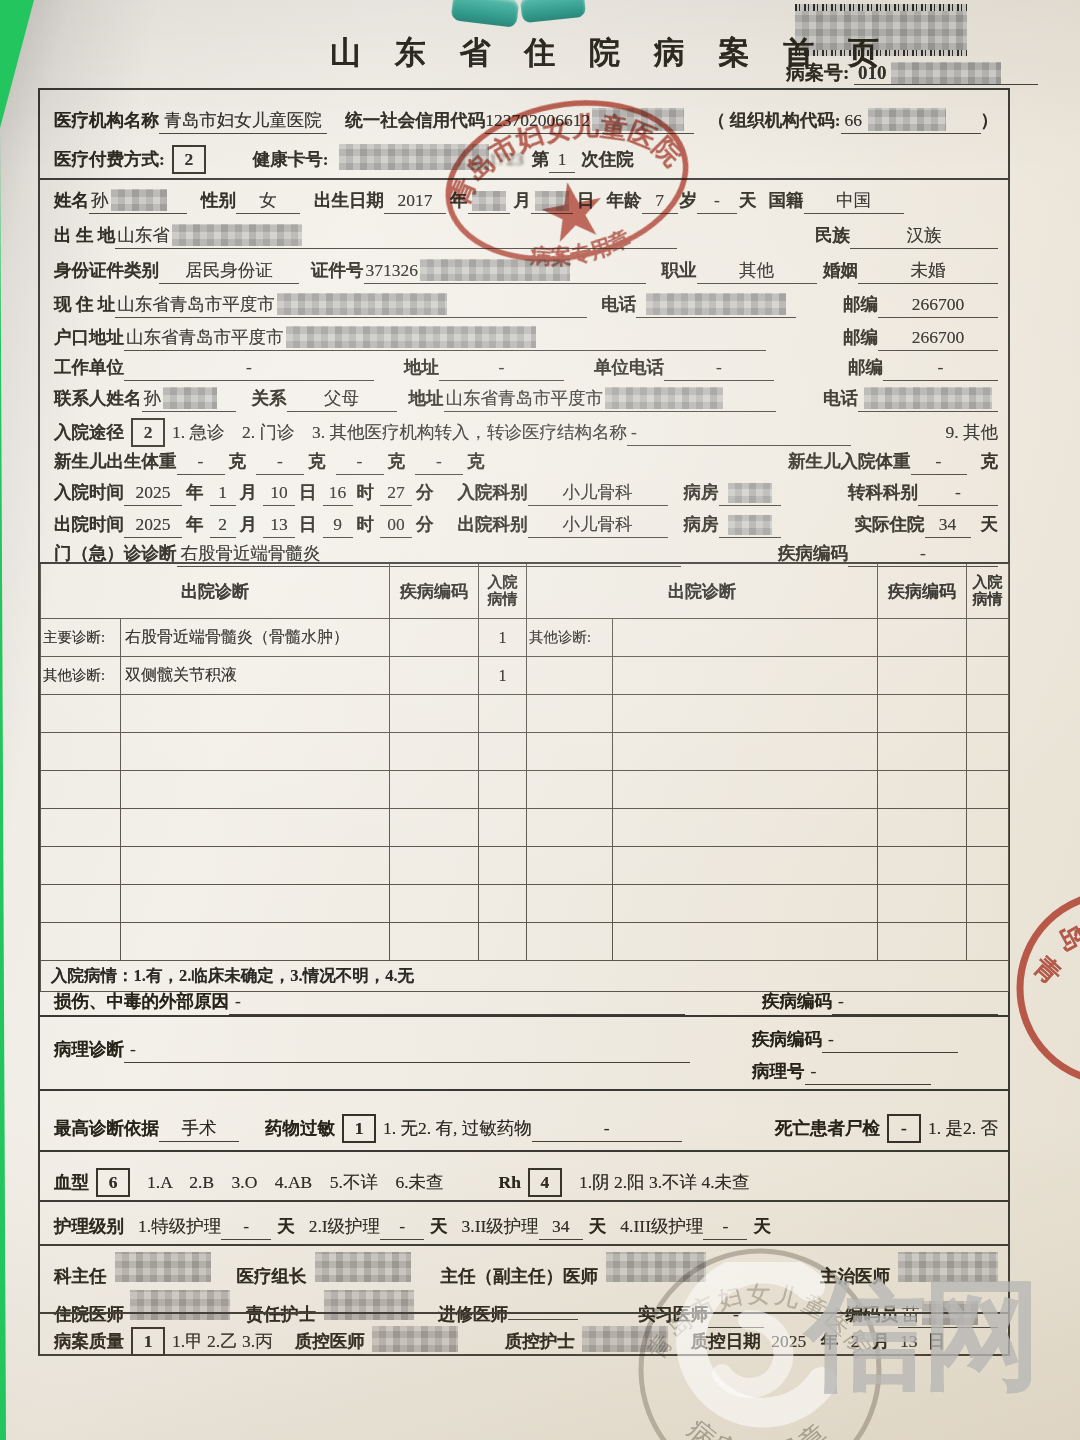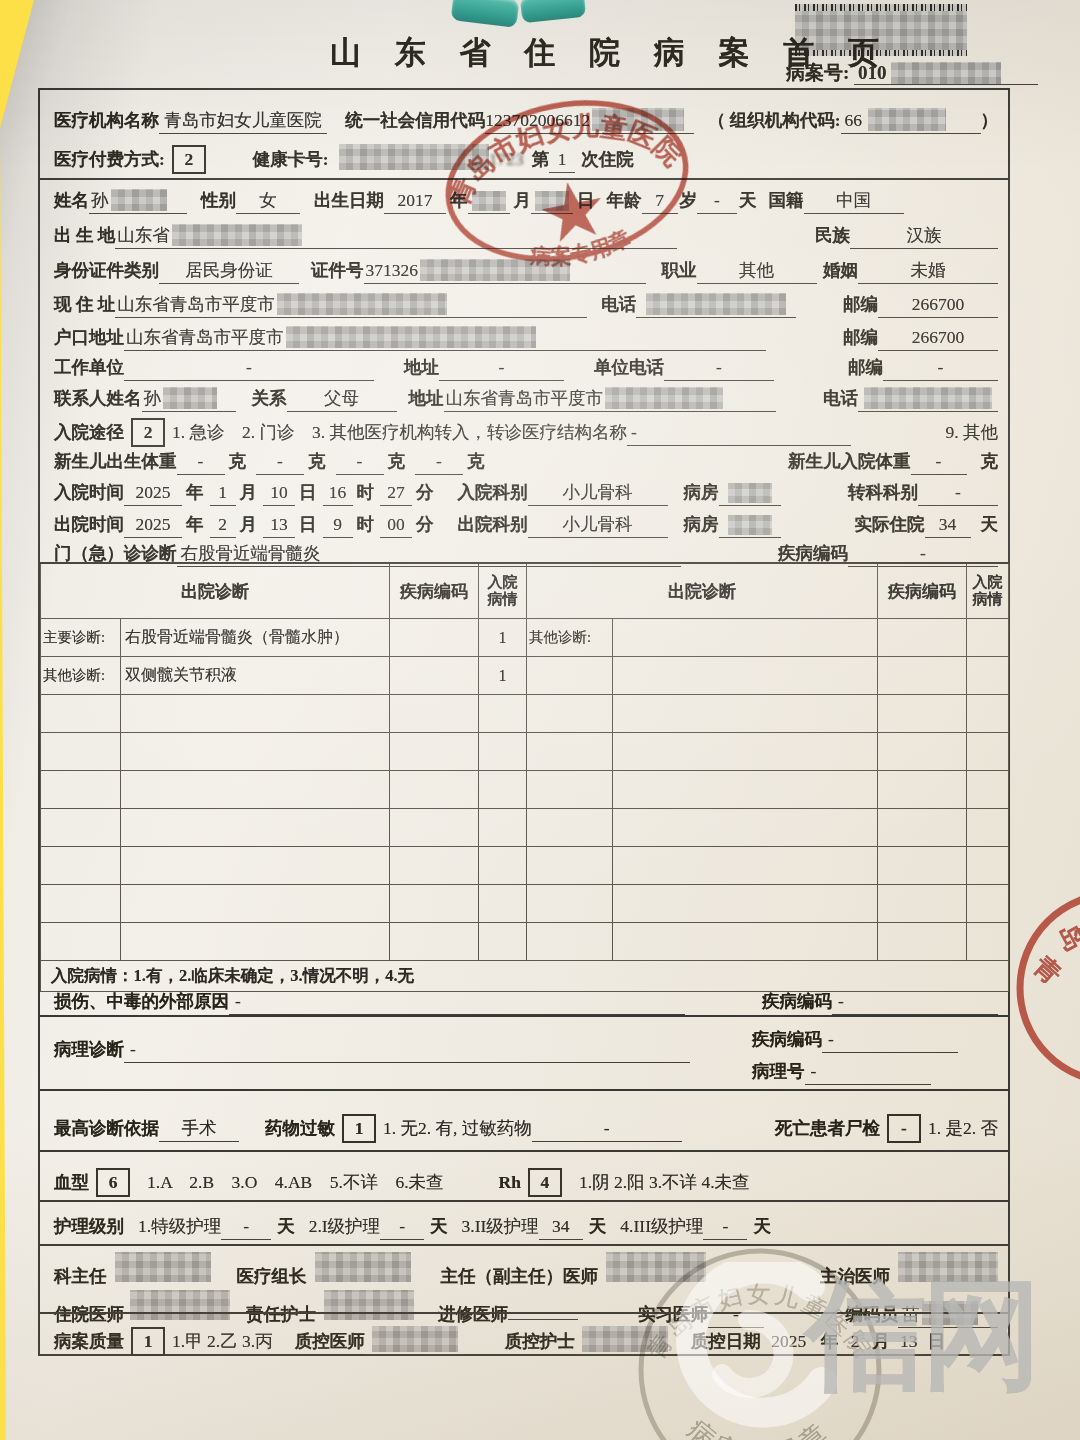--- a/index.html
+++ b/index.html
@@ -1,17 +1,17 @@
 <!DOCTYPE html>
 <html><head>
 <meta charset="utf-8">
 <style>
   html,body{margin:0;padding:0;background:#8e8b87;}
   .scene{position:relative;width:1080px;height:1440px;overflow:hidden;
-    font-family:"Liberation Serif","DejaVu Serif",serif;color:#2c2a24;background:#fde047;}
+    font-family:"Liberation Serif","DejaVu Serif",serif;color:#2c2a24;background:#22c55e;}
   .paper{position:absolute;inset:0;
     background:linear-gradient(104deg,#d9d6d0 0%,#eeebe4 5%,#f3f0e9 28%,#efebe2 52%,#ece6da 76%,#e7e0d2 100%);
     clip-path:polygon(34px 0,1080px 0,1080px 1440px,6px 1440px,0 128px);}
   .paper::after{content:"";position:absolute;inset:0;pointer-events:none;
     background:radial-gradient(120% 55% at 52% 30%,rgba(255,255,255,.22),transparent 60%),
     linear-gradient(to bottom,rgba(0,0,0,.05),transparent 12%,transparent 78%,rgba(170,150,115,.16) 100%),
     linear-gradient(100deg,rgba(0,0,0,.10),transparent 12%);}
   .clip-lobe{position:absolute;background:linear-gradient(180deg,#5cc9b8,#2f9f8f 70%,#27897b);
     border-radius:9px;box-shadow:inset 0 2px 3px rgba(255,255,255,.5);}
   .title{position:absolute;left:330px;top:32px;margin:0;font-size:31px;font-weight:bold;

